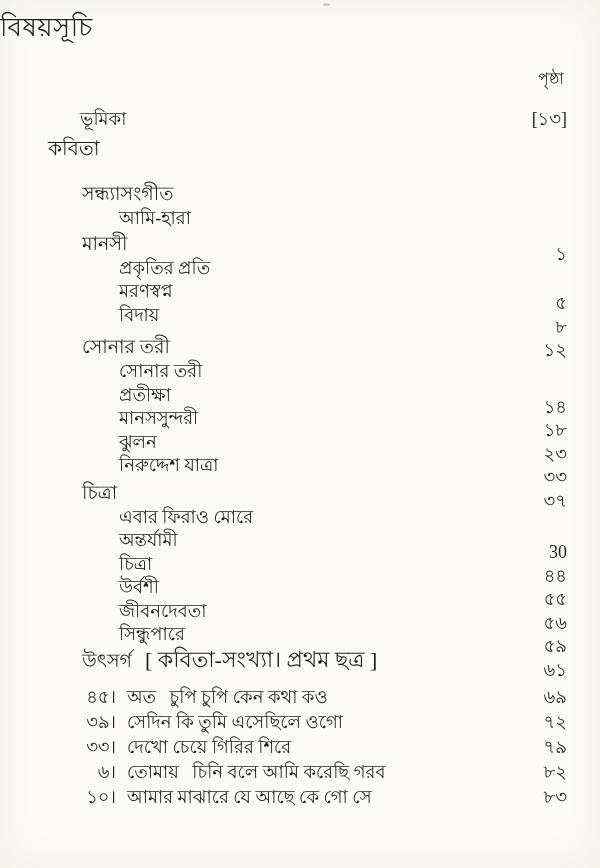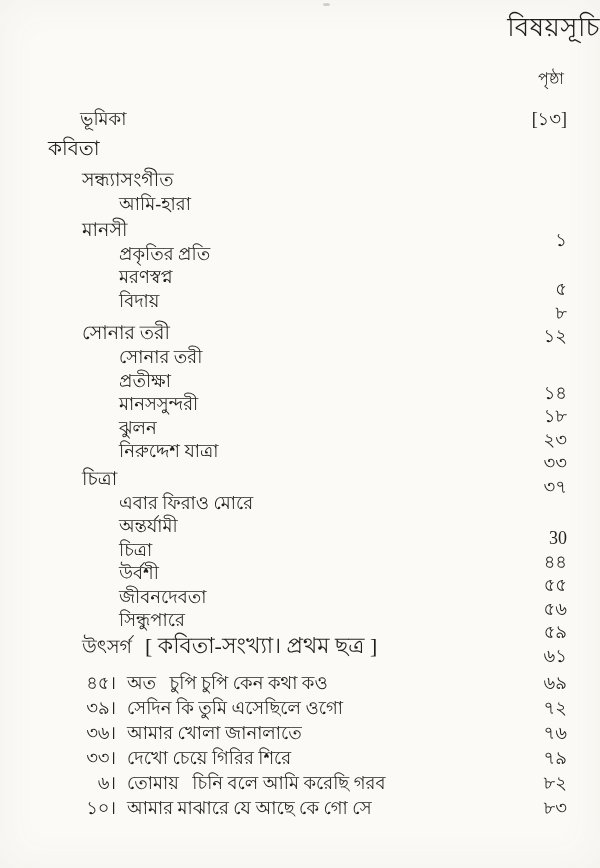--- a/index.html
+++ b/index.html
@@ -15,21 +15,21 @@
     overflow: hidden;
     position: relative;
   }
   .page {
     position: absolute;
     inset: 0;
     box-shadow: inset 0 0 40px rgba(120,110,90,0.06);
   }
   .title {
     margin: 8px 0 0 0;
-    text-align: right;
+    text-align: left;
     font-size: 26px;
     font-weight: 400;
     line-height: 40px;
     letter-spacing: 0.5px;
   }
   .pristha {
     margin-top: 20px;
     padding-right: 36px;
     text-align: right;
     font-size: 16px;
@@ -58,21 +58,21 @@
     margin-top: 16px;
   }
   .sec {
     padding-left: 82px;
     font-size: 19px;
     height: 26px;
     line-height: 26px;
   }
   .ind1 { padding-left: 80px; margin-top: 5px; }
   .ind2 { padding-left: 119px; height: 23.5px; line-height: 23.5px; flex-direction: column; }
-  .mt6  { margin-top: 6px; }
+  .mt6  { margin-top: 20px; }
   .mt10 { }
   .mt7  { margin-top: 7px; }
   .mt2  { margin-top: 2px; }
   .numrow {
     padding-left: 60px;
     height: 25px;
     line-height: 25px;
   }
   .numrow .num {
     flex: none;
@@ -199,25 +199,20 @@
     <span class="num">৪৫।</span>
     <span class="t">অত   চুপি চুপি কেন কথা কও</span>
     <span class="pg">৬৯</span>
   </div>
   <div class="row numrow">
     <span class="num">৩৯।</span>
     <span class="t">সেদিন কি তুমি এসেছিলে ওগো</span>
     <span class="pg">৭২</span>
   </div>
   <div class="row numrow">
-    <span class="num">৩৬।</span>
-    <span class="t">আমার খোলা জানালাতে</span>
-    <span class="pg">৭৬</span>
-  </div>
-  <div class="row numrow">
     <span class="num">৩৩।</span>
     <span class="t">দেখো চেয়ে গিরির শিরে</span>
     <span class="pg">৭৯</span>
   </div>
   <div class="row numrow">
     <span class="num">৬।</span>
     <span class="t">তোমায়   চিনি বলে আমি করেছি গরব</span>
     <span class="pg">৮২</span>
   </div>
   <div class="row numrow">

